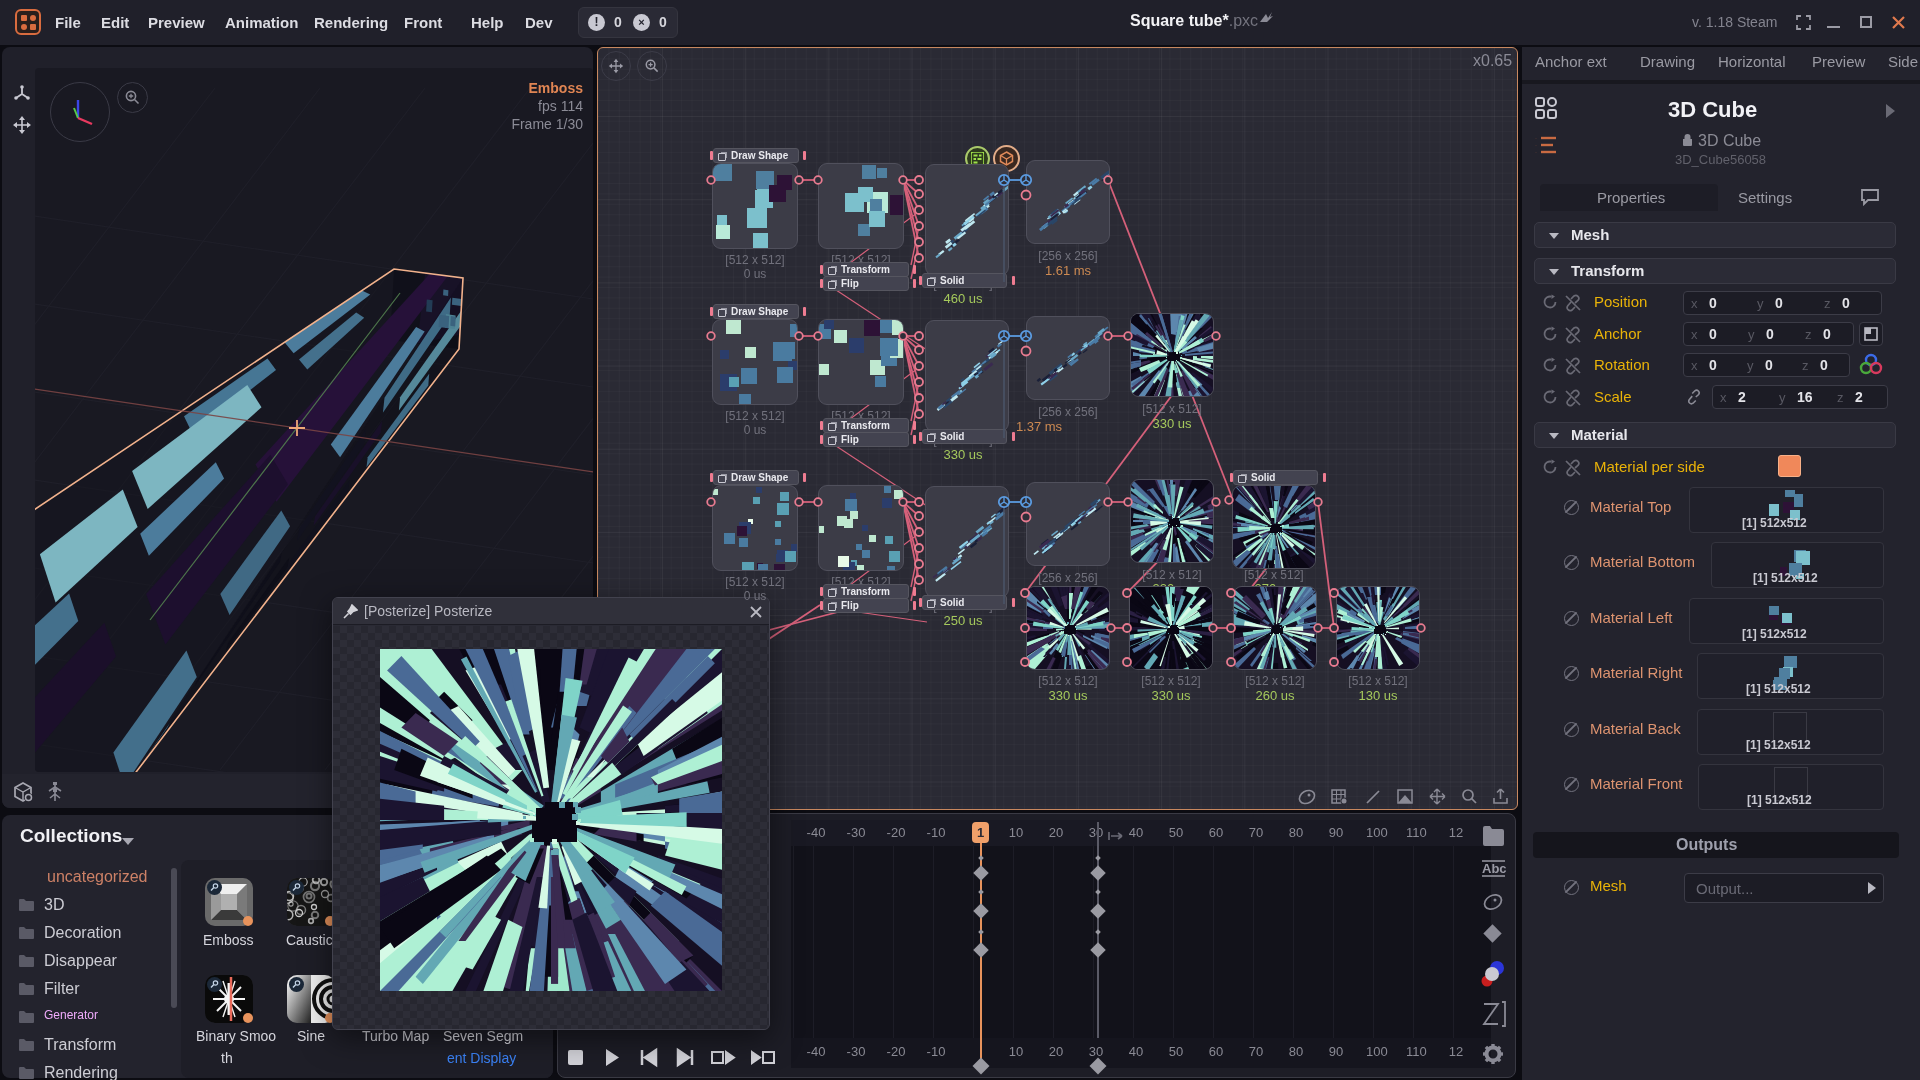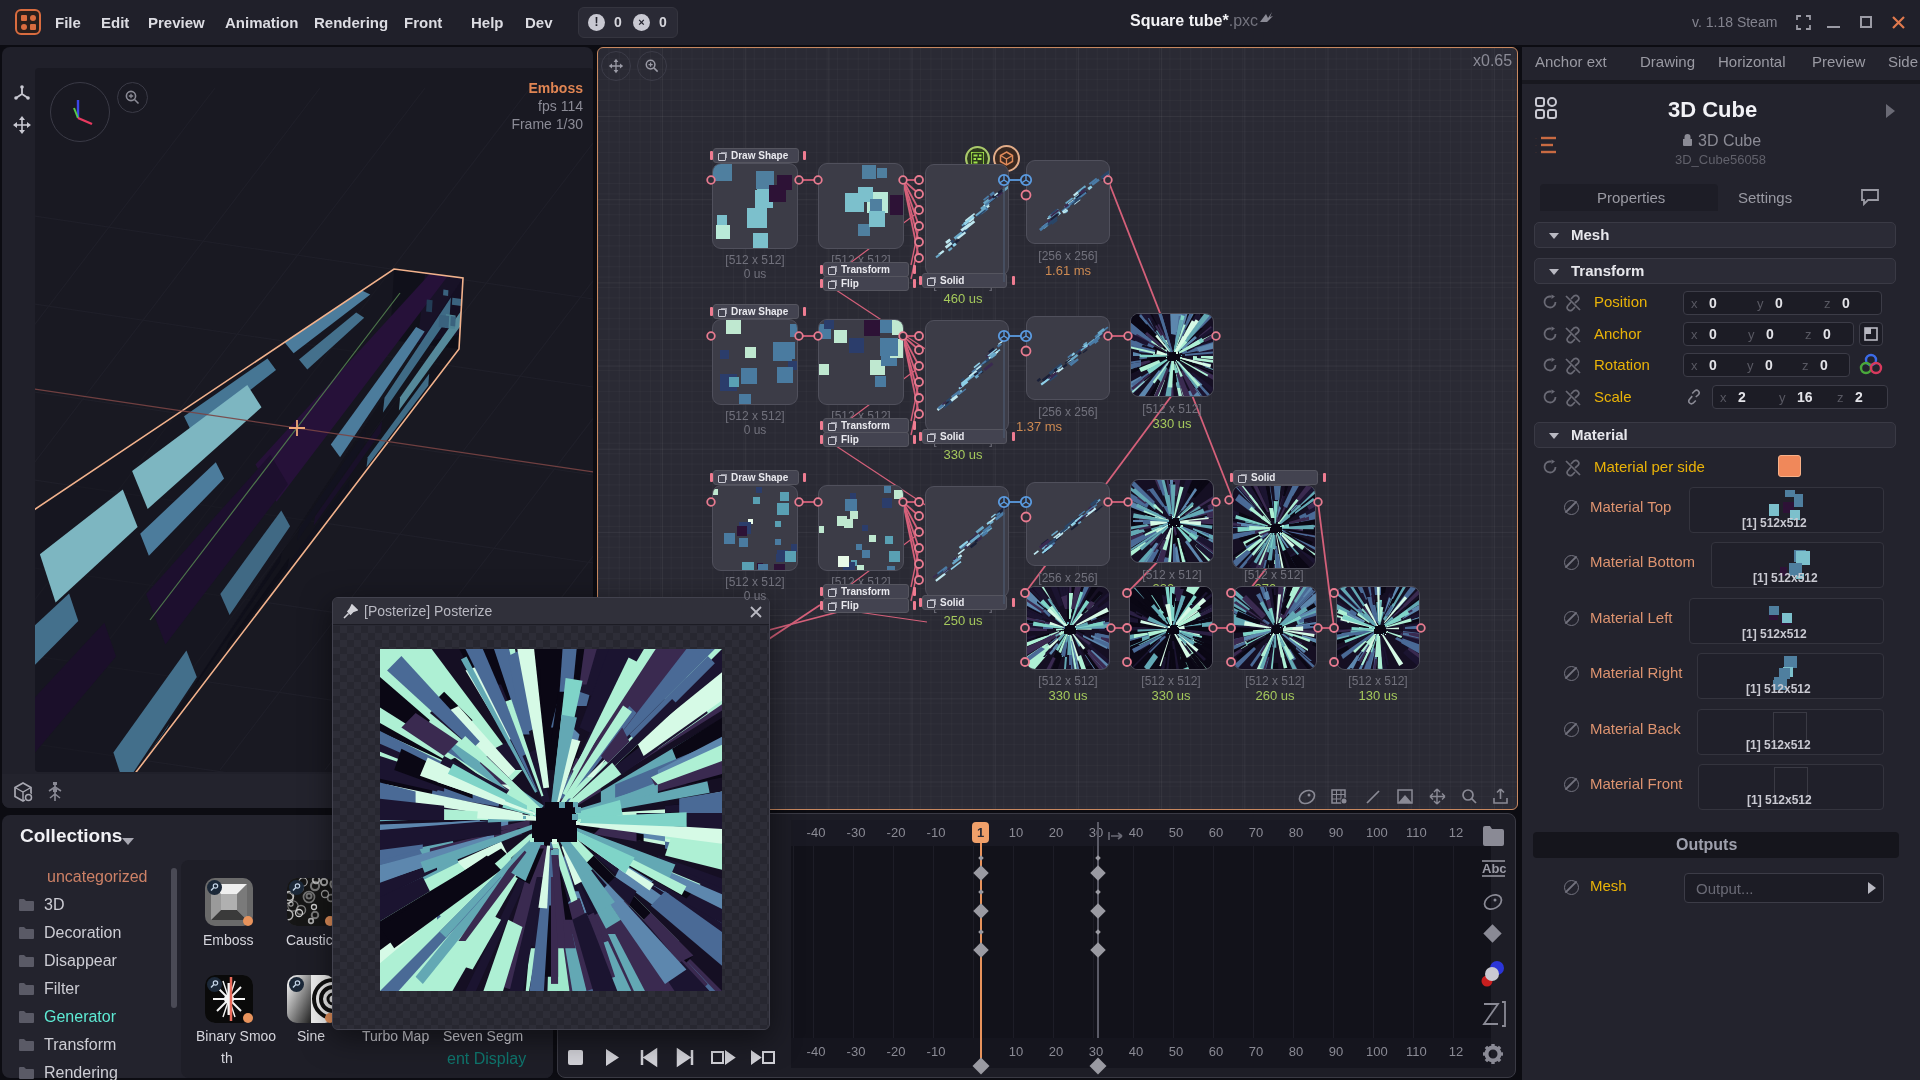--- a/index.html
+++ b/index.html
@@ -1933,21 +1933,21 @@
       <path d="M1 2 Q1 1 2 1 H6 L8 3 H15 Q16 3 16 4 V12 Q16 13 15 13 H2 Q1 13 1 12 Z" fill="#5a5a66"></path>
     </svg>
     <div class="txt" style="left:44px;top:952px;color:#cdcdd4;font-size:16px">Disappear</div>
     <svg class="abs" style="left:18px;top:982px" width="17" height="14" viewBox="0 0 17 14">
       <path d="M1 2 Q1 1 2 1 H6 L8 3 H15 Q16 3 16 4 V12 Q16 13 15 13 H2 Q1 13 1 12 Z" fill="#5a5a66"></path>
     </svg>
     <div class="txt" style="left:44px;top:980px;color:#cdcdd4;font-size:16px">Filter</div>
     <svg class="abs" style="left:18px;top:1010px" width="17" height="14" viewBox="0 0 17 14">
       <path d="M1 2 Q1 1 2 1 H6 L8 3 H15 Q16 3 16 4 V12 Q16 13 15 13 H2 Q1 13 1 12 Z" fill="#5a5a66"></path>
     </svg>
-    <div class="txt" style="left:44px;top:1008px;color:#5eead4;font-size:16px">Generator</div>
+    <div class="txt" style="left:44px;top:1008px;color:#f0abfc;font-size:12px">Generator</div>
     <svg class="abs" style="left:18px;top:1038px" width="17" height="14" viewBox="0 0 17 14">
       <path d="M1 2 Q1 1 2 1 H6 L8 3 H15 Q16 3 16 4 V12 Q16 13 15 13 H2 Q1 13 1 12 Z" fill="#5a5a66"></path>
     </svg>
     <div class="txt" style="left:44px;top:1036px;color:#cdcdd4;font-size:16px">Transform</div>
     <svg class="abs" style="left:18px;top:1066px" width="17" height="14" viewBox="0 0 17 14">
       <path d="M1 2 Q1 1 2 1 H6 L8 3 H15 Q16 3 16 4 V12 Q16 13 15 13 H2 Q1 13 1 12 Z" fill="#5a5a66"></path>
     </svg>
     <div class="txt" style="left:44px;top:1064px;color:#cdcdd4;font-size:16px">Rendering</div>
     <div class="abs" style="left:171px;top:868px;width:6px;height:140px;background:#4a4a55;border-radius:3px"></div>
     <div class="abs" style="left:181px;top:860px;width:372px;height:218px;background:#1e1e27;border-radius:8px;overflow:hidden"></div>
@@ -2045,21 +2045,21 @@
     </div>
     <div class="abs" style="left:289px;top:977px;width:15px;height:15px;border-radius:50%;background:#1b2838"></div>
     <svg class="abs" style="left:292px;top:980px" width="9" height="9" viewBox="0 0 9 9">
       <circle cx="5.5" cy="3" r="2.2" fill="none" stroke="#c5d6e8" stroke-width="1.2"></circle>
       <path d="M1 7.5 L3.8 4.5" stroke="#c5d6e8" stroke-width="1.4"></path>
     </svg>
     <div class="abs" style="left:325px;top:1013px;width:10px;height:10px;border-radius:50%;background:#e8935c"></div>
     <div class="txt" style="left:297px;top:1028px;color:#d5d5dc;font-size:14px">Sine</div>
     <div class="txt" style="left:362px;top:1028px;color:#d5d5dc;font-size:14px">Turbo Map</div>
     <div class="txt" style="left:443px;top:1028px;color:#d5d5dc;font-size:14px">Seven Segm</div>
-    <div class="txt" style="left:447px;top:1050px;color:#0f766e;font-size:16px">ent Display</div>
+    <div class="txt" style="left:447px;top:1050px;color:#3b82f6;font-size:14px">ent Display</div>
     <div class="panel" style="left:557px;top:813px;width:959px;height:265px;background:#1d1d26;border:1px solid #3a3a44;overflow:hidden">
       <div class="abs" style="left:233px;top:32px;width:700px;height:192px;background:#12121a;background-image:repeating-linear-gradient(90deg,#1d1d27 0 1px,transparent 1px 40px);background-position:22px 0"></div>
       <div class="abs" style="left:233px;top:6px;width:700px;height:26px;background:#191923"></div>
       <div class="txt" style="left:248px;top:11px;width:20px;text-align:center;color:#8a8a94;font-size:13px">-40</div>
       <div class="txt" style="left:288px;top:11px;width:20px;text-align:center;color:#8a8a94;font-size:13px">-30</div>
       <div class="txt" style="left:328px;top:11px;width:20px;text-align:center;color:#8a8a94;font-size:13px">-20</div>
       <div class="txt" style="left:368px;top:11px;width:20px;text-align:center;color:#8a8a94;font-size:13px">-10</div>
       <div class="txt" style="left:448px;top:11px;width:20px;text-align:center;color:#8a8a94;font-size:13px">10</div>
       <div class="txt" style="left:488px;top:11px;width:20px;text-align:center;color:#8a8a94;font-size:13px">20</div>
       <div class="txt" style="left:528px;top:11px;width:20px;text-align:center;color:#8a8a94;font-size:13px">30</div>

